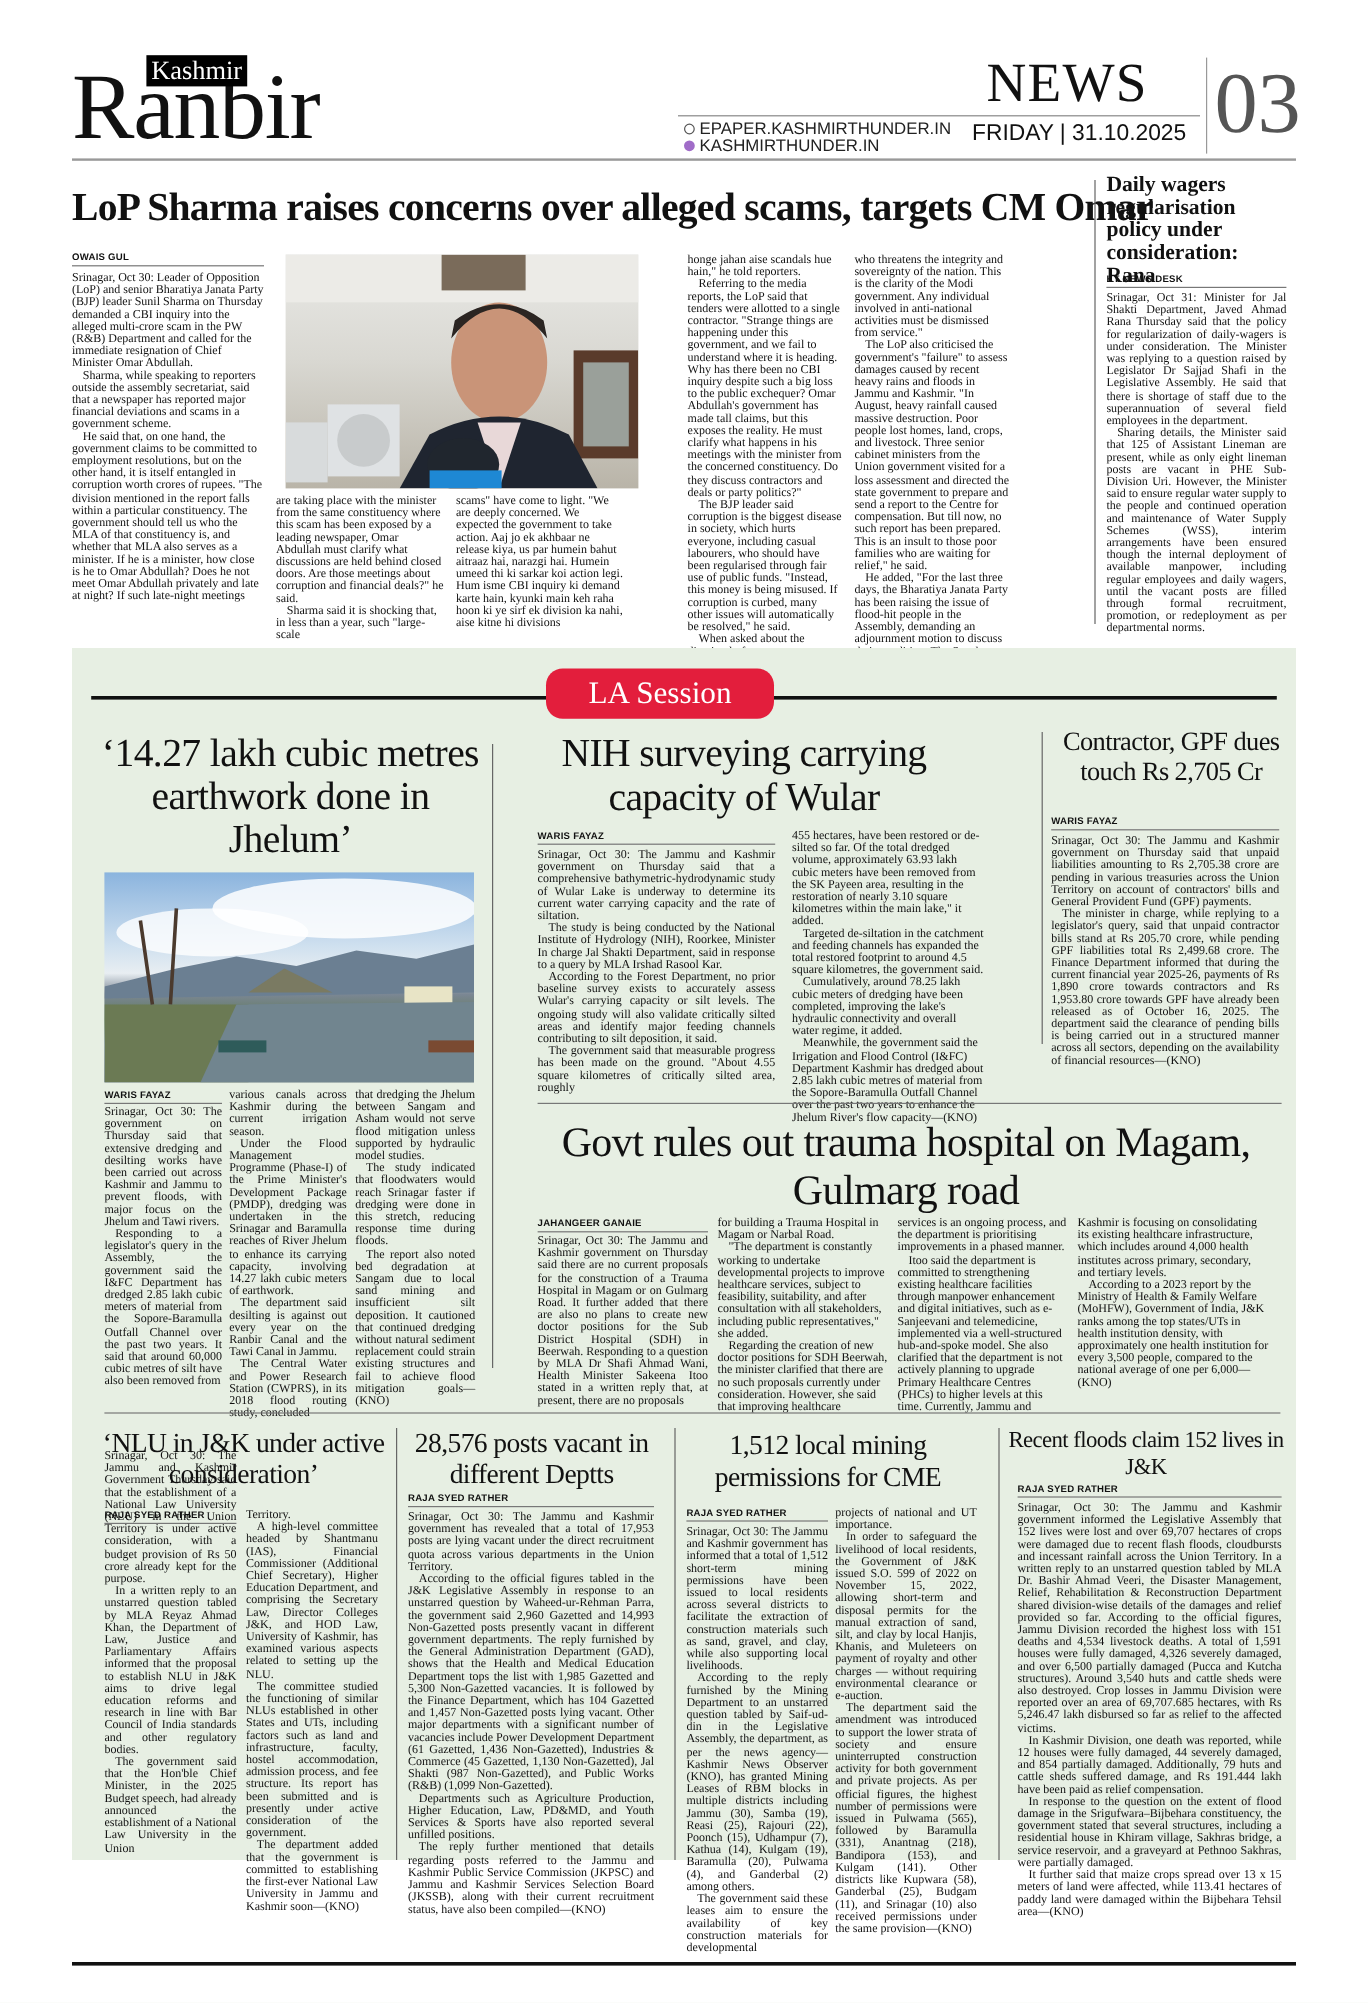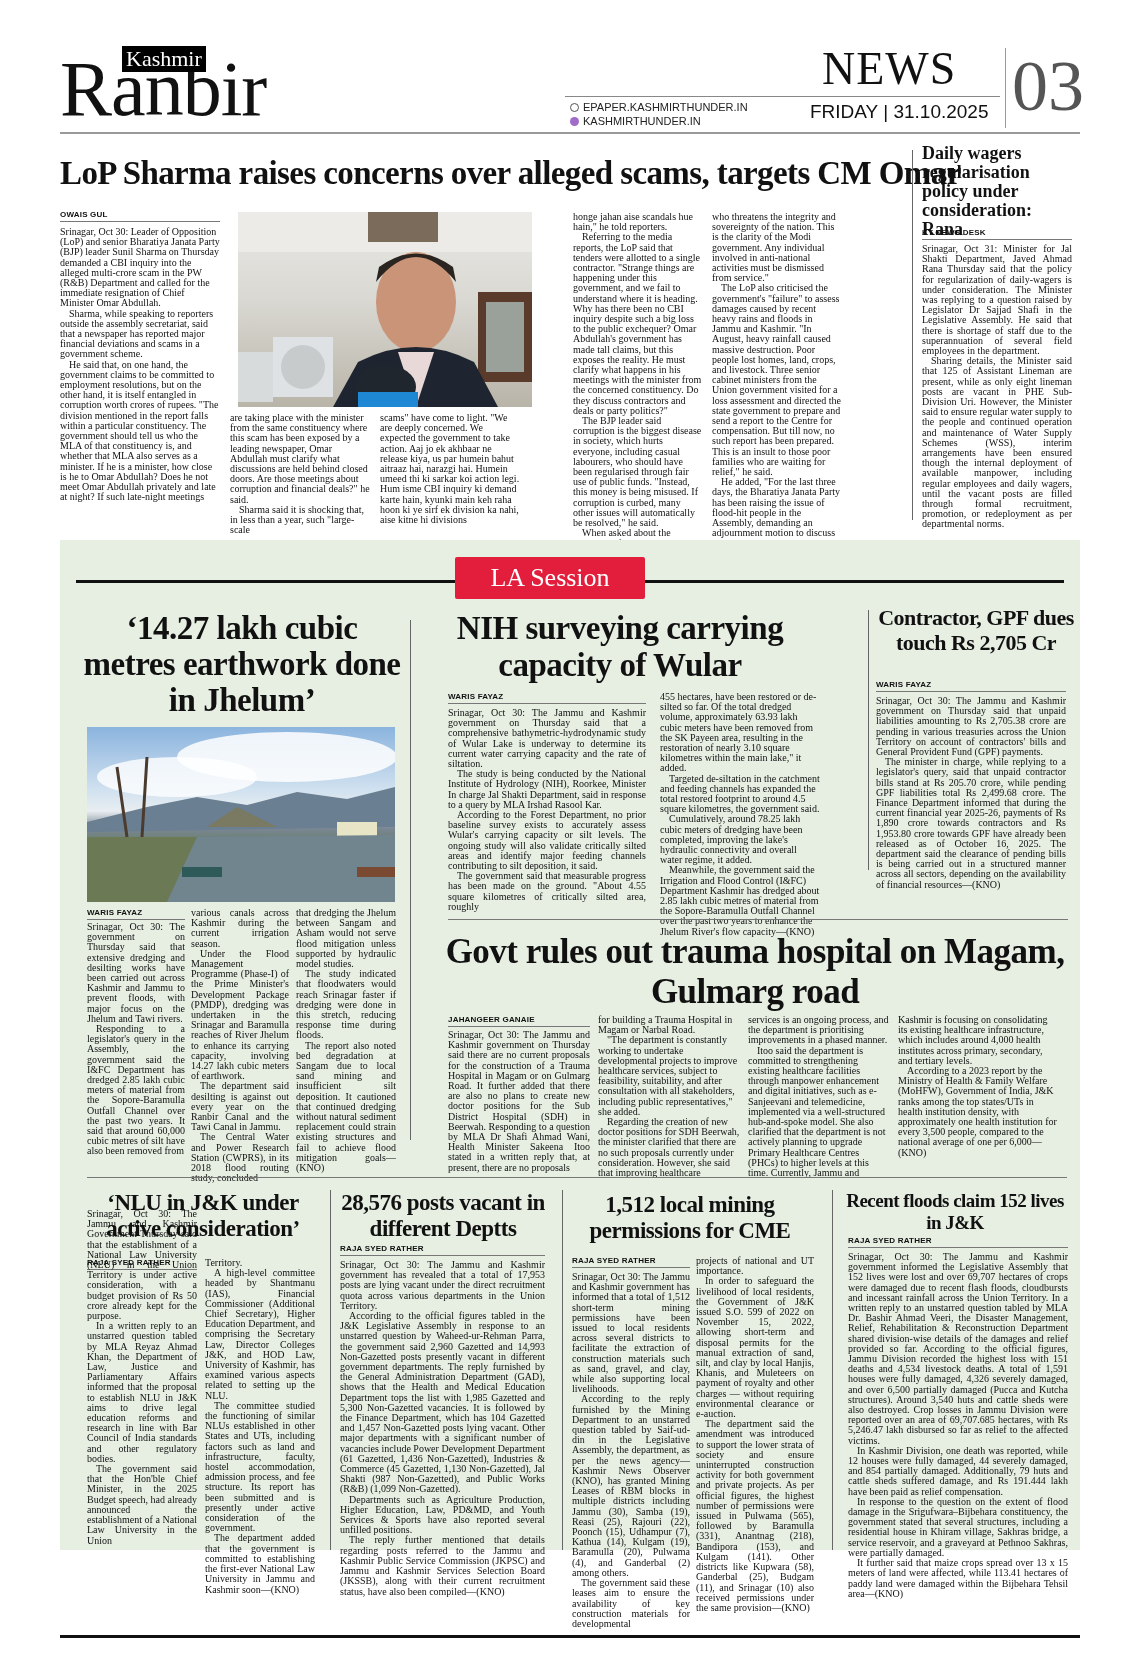--- a/index.html
+++ b/index.html
@@ -1,41 +1,41 @@
 <!DOCTYPE html>
 <html><head>
 <meta charset="utf-8">
 <style>
 *{box-sizing:border-box;margin:0;padding:0}
 body{width:1140px;height:1669px;background:#fff;font-family:"Liberation Serif",serif;color:#111;position:relative;overflow:hidden}
 .abs{position:absolute}
 .masthead-kashmir{left:122px;top:46px;background:#000000;color:#fff;font-family:"Liberation Serif",serif;font-size:22px;line-height:26px;padding:0 4px}
 .masthead-thunder{left:60px;top:50px;font-family:"Liberation Serif",serif;font-size:78px;line-height:78px;letter-spacing:-1px}
 .hdr-rule{left:60px;top:132px;width:1020px;height:2px;background:#999}
-.sites{left:570px;top:100px;font-family:"Liberation Sans",sans-serif;font-size:11px;line-height:14px;color:#222}
+.sites{left:570px;top:100px;font-family:"Liberation Sans",sans-serif;font-size:14px;line-height:14px;color:#222}
 .sites div{display:flex;align-items:center;gap:4px}
 .ico{width:9px;height:9px;border-radius:50%;display:inline-block}
 .news-word{left:822px;top:46px;font-size:46px;line-height:46px;font-family:"Liberation Serif",serif;letter-spacing:1px}
 .news-rule{left:565px;top:96px;width:435px;height:1px;background:#888}
 .dateline{left:810px;top:100px;font-family:"Liberation Sans",sans-serif;font-size:19px;line-height:24px;font-weight:500}
 .pg-sep{left:1005px;top:48px;width:1px;height:80px;background:#999}
 .pgnum{left:1012px;top:46px;font-size:72px;line-height:80px;color:#555;font-family:"Liberation Serif",serif}
 .headline-lead{left:60px;top:155px;font-size:33px;font-weight:bold;font-family:"Liberation Serif",serif;letter-spacing:-0.6px;white-space:nowrap}
 .vsep{width:1px;background:#666}
 .byline{font-family:"Liberation Sans",sans-serif;font-weight:bold;font-size:8px;letter-spacing:0.2px;border-bottom:1px solid #777;padding-bottom:2px}
 .body{font-size:10px;line-height:10.2px;text-align:left;font-family:"Liberation Serif",serif}
 .body p{text-indent:9px}
 .body p:first-child{text-indent:0}
 .just{text-align:justify}
 .photo-sharma{left:238px;top:212px;width:294px;height:195px;background:linear-gradient(180deg,#e9e9e6 0%,#d9d8d2 45%,#b9b4a8 100%);overflow:hidden}
 .photo-jhelum{left:87px;top:727px;width:308px;height:175px;overflow:hidden;background:linear-gradient(180deg,#8bb4de 0%,#cfe0ef 35%,#e8eef2 48%,#7b8794 58%,#5f7a58 70%,#7d94a2 82%,#5a6e76 100%)}
 .green-panel{left:60px;top:540px;width:1020px;height:1010px;background:#e7efe3}
 .la-rule{left:76px;top:580px;width:988px;height:3px;background:#111}
-.la-pill{left:455px;top:557px;width:190px;height:42px;background:#e31e3c;border-radius:2px;color:#fff;font-family:"Liberation Serif",serif;font-size:26px;line-height:42px;text-align:center}
-.h-big{font-family:"Liberation Serif",serif;font-weight:bold;text-align:center;letter-spacing:-0.5px}
+.la-pill{left:455px;top:557px;width:190px;height:42px;background:#e31e3c;border-radius:14px;color:#fff;font-family:"Liberation Serif",serif;font-size:26px;line-height:42px;text-align:center}
+.h-big{font-family:"Liberation Serif",serif;font-weight:normal;text-align:center;letter-spacing:-0.5px}
 .footer-rule{left:60px;top:1635px;width:1020px;height:3px;background:#111}
 </style>
 </head>
 <body>
 
 <div class="abs masthead-thunder">Ranbir</div>
 <div class="abs masthead-kashmir">Kashmir</div>
 <div class="abs sites">
   <div>
       <span class="ico" style="border:1.5px solid #555;background:#fff"></span>

